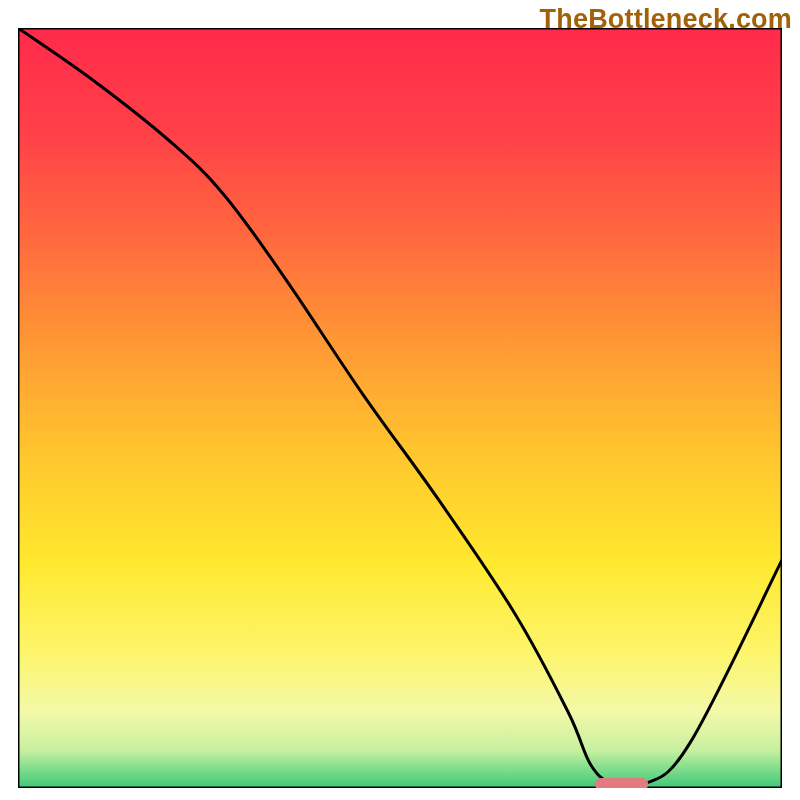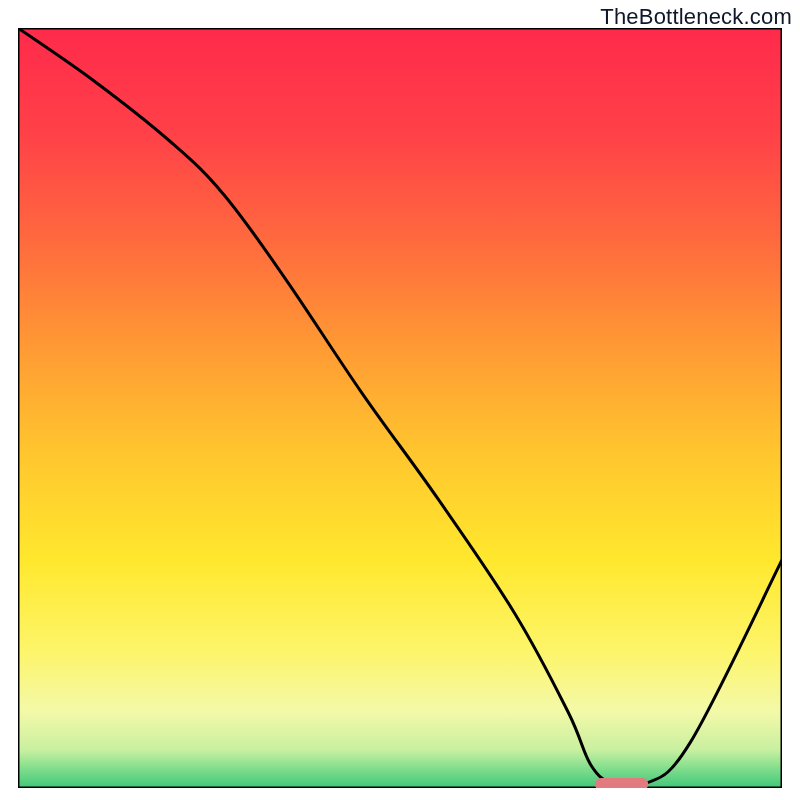--- a/index.html
+++ b/index.html
@@ -13,23 +13,23 @@
   }
   .stage {
     position: relative;
     width: 800px;
     height: 800px;
   }
   .watermark {
     position: absolute;
     top: 4px;
     right: 8px;
-    font-size: 22px;
-    font-weight: 400;
-    color: #0f172a;
+    font-size: 27px;
+    font-weight: 700;
+    color: #a16207;
     letter-spacing: 0.2px;
     user-select: none;
   }
   .plot-area {
     position: absolute;
     left: 18px;
     top: 28px;
     width: 764px;
     height: 760px;
     box-sizing: border-box;

